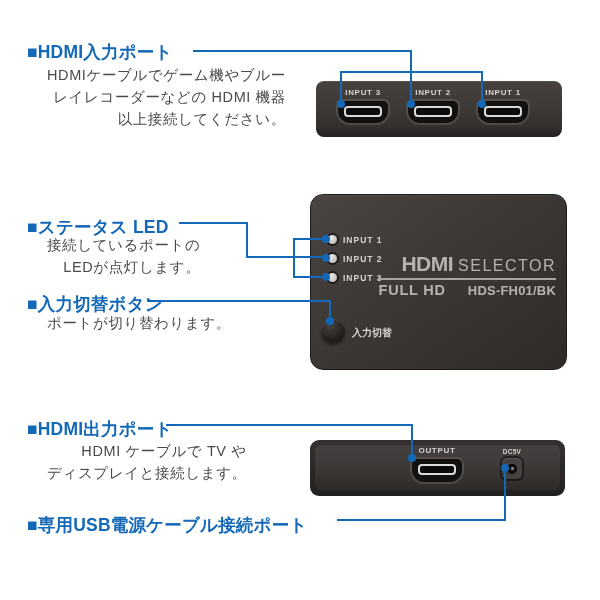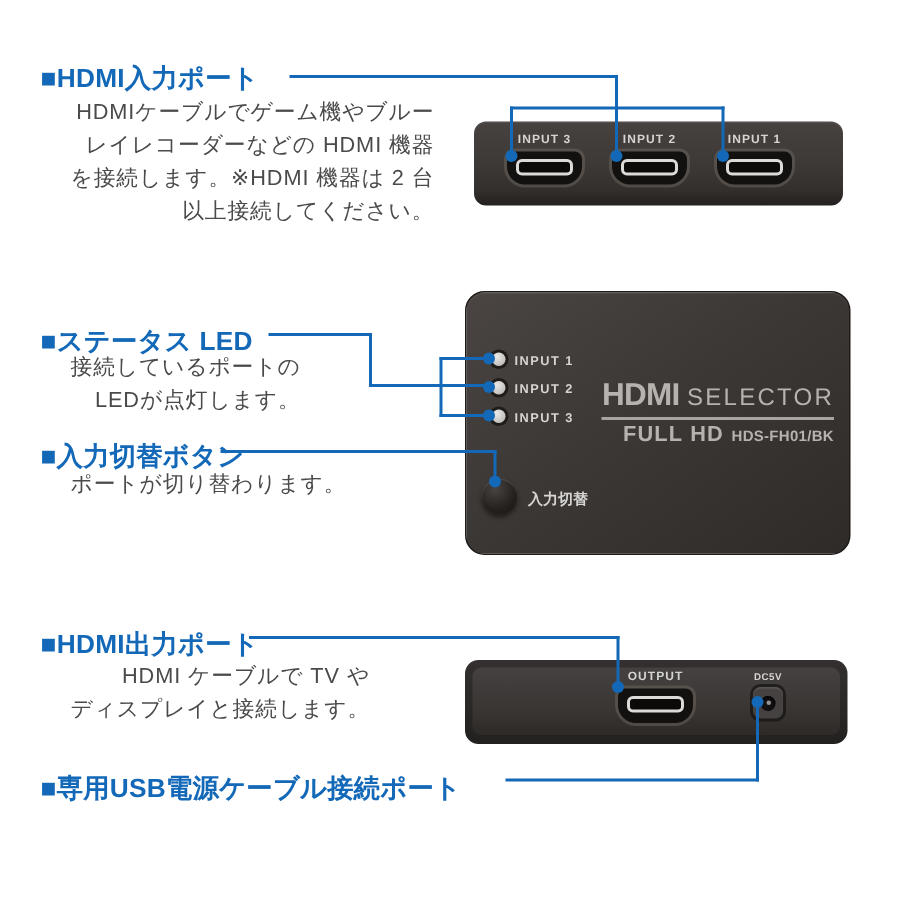--- a/index.html
+++ b/index.html
@@ -69,21 +69,21 @@
   }
 
   
   .brand { position:absolute; right:10px; top:57px; text-align:right; color:#b6b3af; }
   .brand-l1 { display:flex; align-items:baseline; justify-content:flex-end; }
   .brand-logo { font-size:21px; font-weight:800; letter-spacing:-.5px; font-family:"Liberation Sans","DejaVu Sans",sans-serif; }
   .brand-suffix { font-size:16px; font-weight:400; letter-spacing:1.5px; margin-left:5px; }
   .brand-rule { height:2px; background:#a8a5a1; margin-top:2px; }
   .brand-l2 { margin-top:2px; display:flex; align-items:baseline; justify-content:flex-end; }
   .brand-spec { font-size:14.5px; font-weight:800; letter-spacing:.8px;text-align:center; }
-  .brand-model { font-size:10px; font-weight:bold; margin-left:5px; letter-spacing:.2px; }
+  .brand-model { font-size:13px; font-weight:bold; margin-left:22px; letter-spacing:.2px; }
 
   
   .sw-btn {
     position:absolute; left:10px; top:124px; width:24px; height:24px; border-radius:50%;
     background:radial-gradient(circle at 38% 30%,#474340,#23201e 60%,#161412);
     box-shadow:0 2px 3px rgba(0,0,0,.45), inset 0 1px 1px rgba(255,255,255,.14);
   }
   .sw-label {
     position:absolute; left:41px; top:131px; font-size:10px; font-weight:bold;
     color:#d8d6d4; white-space:nowrap;
@@ -110,21 +110,20 @@
 </style>
 </head>
 <body>
 
 <div id="canvas">
 
   <div class="heading" style="left:27px; top:40px;">■HDMI入力ポート</div>
   <div class="body-text" style="left:47px; top:64px;">
     <div>HDMIケーブルでゲーム機やブルー</div>
     <div>レイレコーダーなどの HDMI 機器</div>
-    <div>を接続します。※HDMI 機器は 2 台</div>
     <div>以上接続してください。</div>
   </div>
 
   <div class="heading" style="left:27px; top:215px;">■ステータス LED</div>
   <div class="body-text" style="left:47px; top:234px;">
     <div>接続しているポートの</div>
     <div>LEDが点灯します。</div>
   </div>
 
   <div class="heading" style="left:27px; top:292px;">■入力切替ボタン</div>

